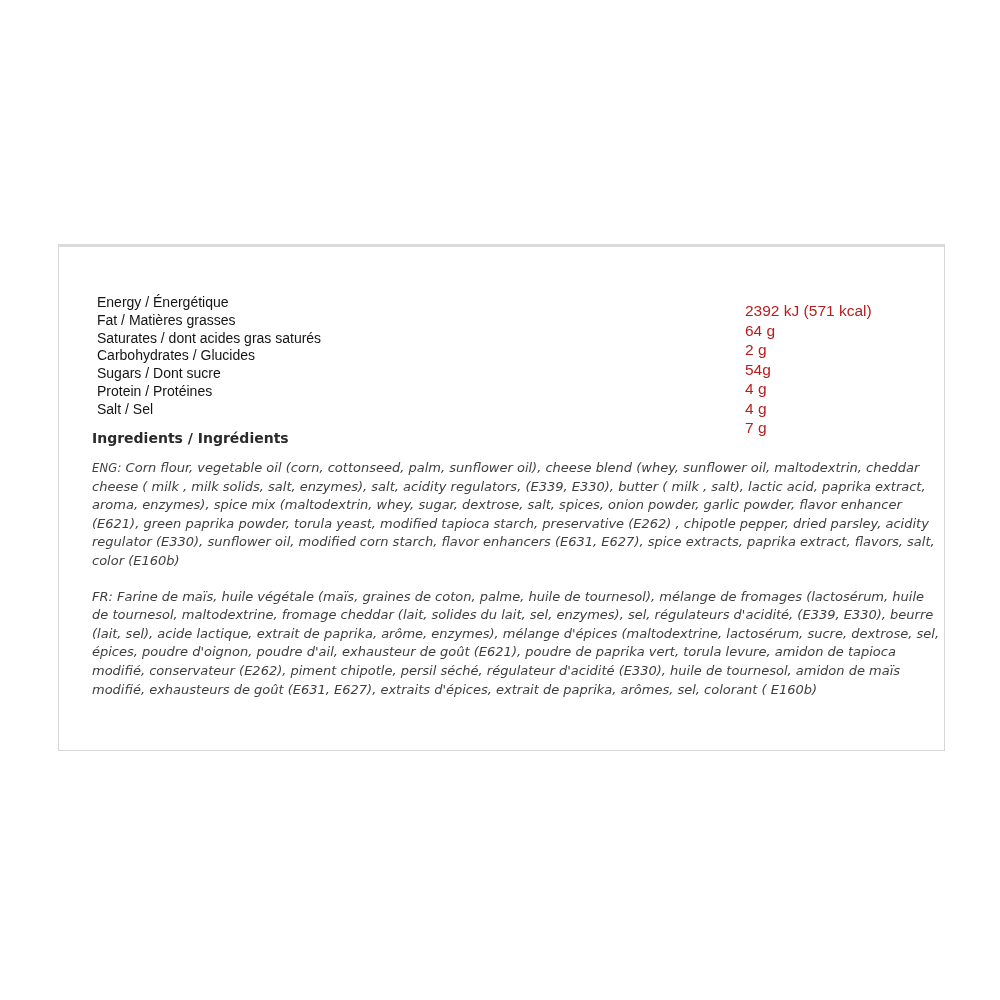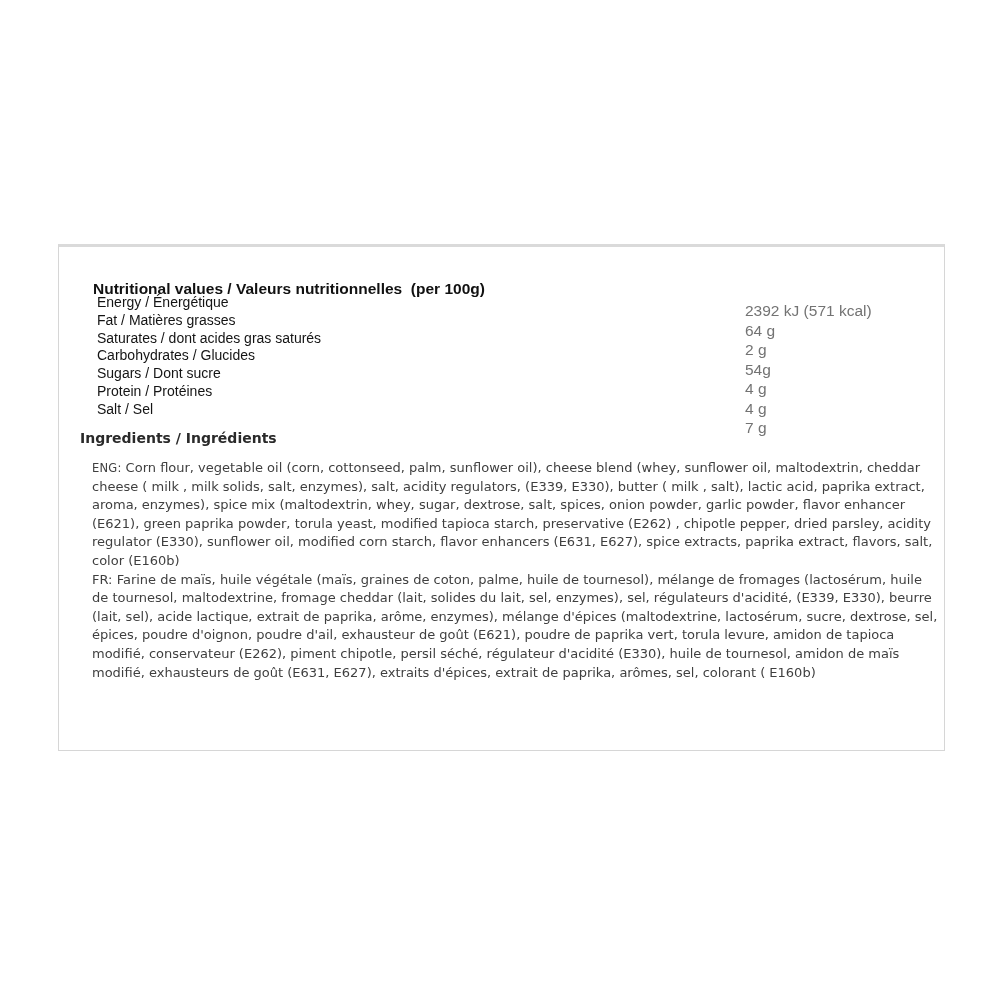--- a/index.html
+++ b/index.html
@@ -46,61 +46,62 @@
     font-size: 14px;
     line-height: 17.8px;
     color: #141414;
   }
   .nv-values {
     position: absolute;
     left: 686px;
     top: 54px;
     font-size: 15.5px;
     line-height: 19.5px;
-    color: #737373;
+    color: #b91c1c;
     white-space: nowrap;
   }
   .ing-heading {
     position: absolute;
-    left: 21px;
+    left: 33px;
     top: 183px;
     margin: 0;
     font-family: "DejaVu Sans", sans-serif;
     font-size: 14px;
     font-weight: bold;
     color: #2a2a2a;
   }
   .ing-block {
     position: absolute;
     left: 33px;
     top: 212px;
     width: 850px;
   }
   .ing-para {
     margin: 0;
     font-family: "DejaVu Sans", sans-serif;
     font-size: 13px;
     line-height: 18.6px;
     color: #3f3f3f;
+    font-style: italic;
   }
   .ing-para + .ing-para {
+    margin-top: 17px;
   }
   .lang-tag-small {
     font-size: 11.5px;
     letter-spacing: 0.2px;
   }
 </style>
 </head>
 <body>
 
 <div class="stage">
 
   <div class="panel">
 
-    <h1 class="nv-title">Nutritional values / Valeurs nutritionnelles  (per 100g)</h1>
 
     <div class="nv-labels">
       <div>Energy / Énergétique</div>
       <div>Fat / Matières grasses</div>
       <div>Saturates / dont acides gras saturés</div>
       <div>Carbohydrates / Glucides</div>
       <div>Sugars / Dont sucre</div>
       <div>Protein / Protéines</div>
       <div>Salt / Sel</div>
     </div>

